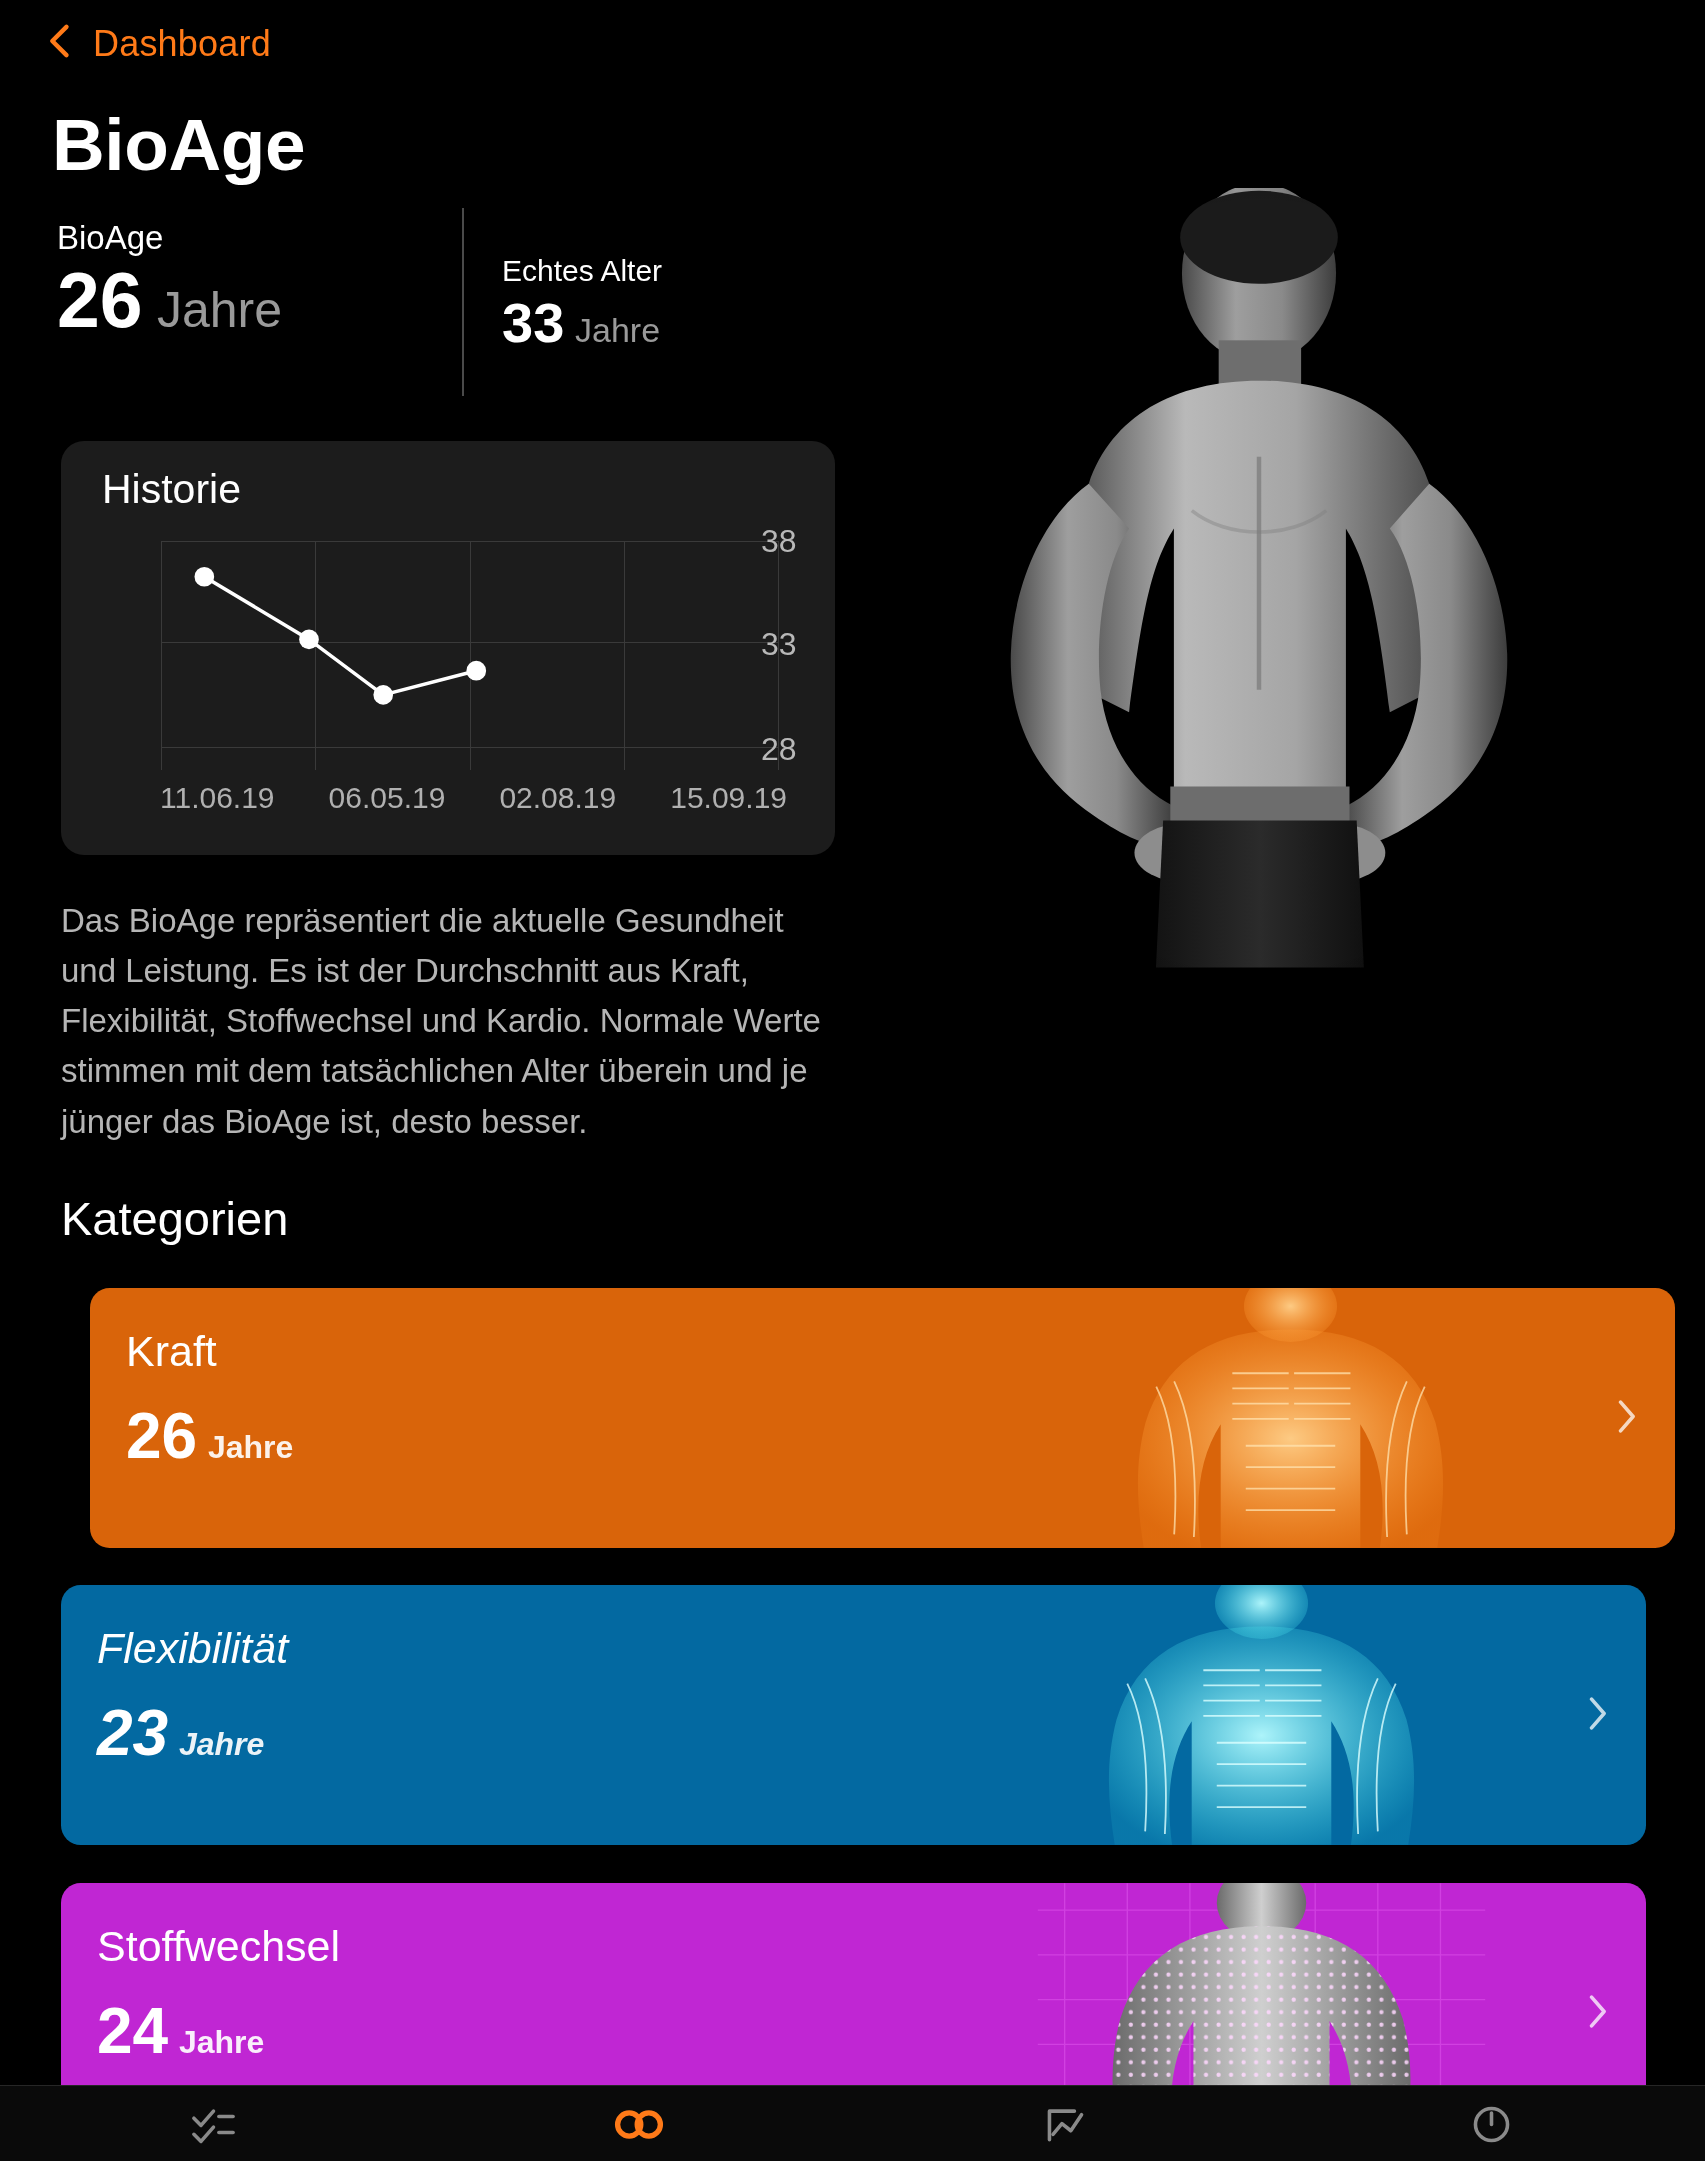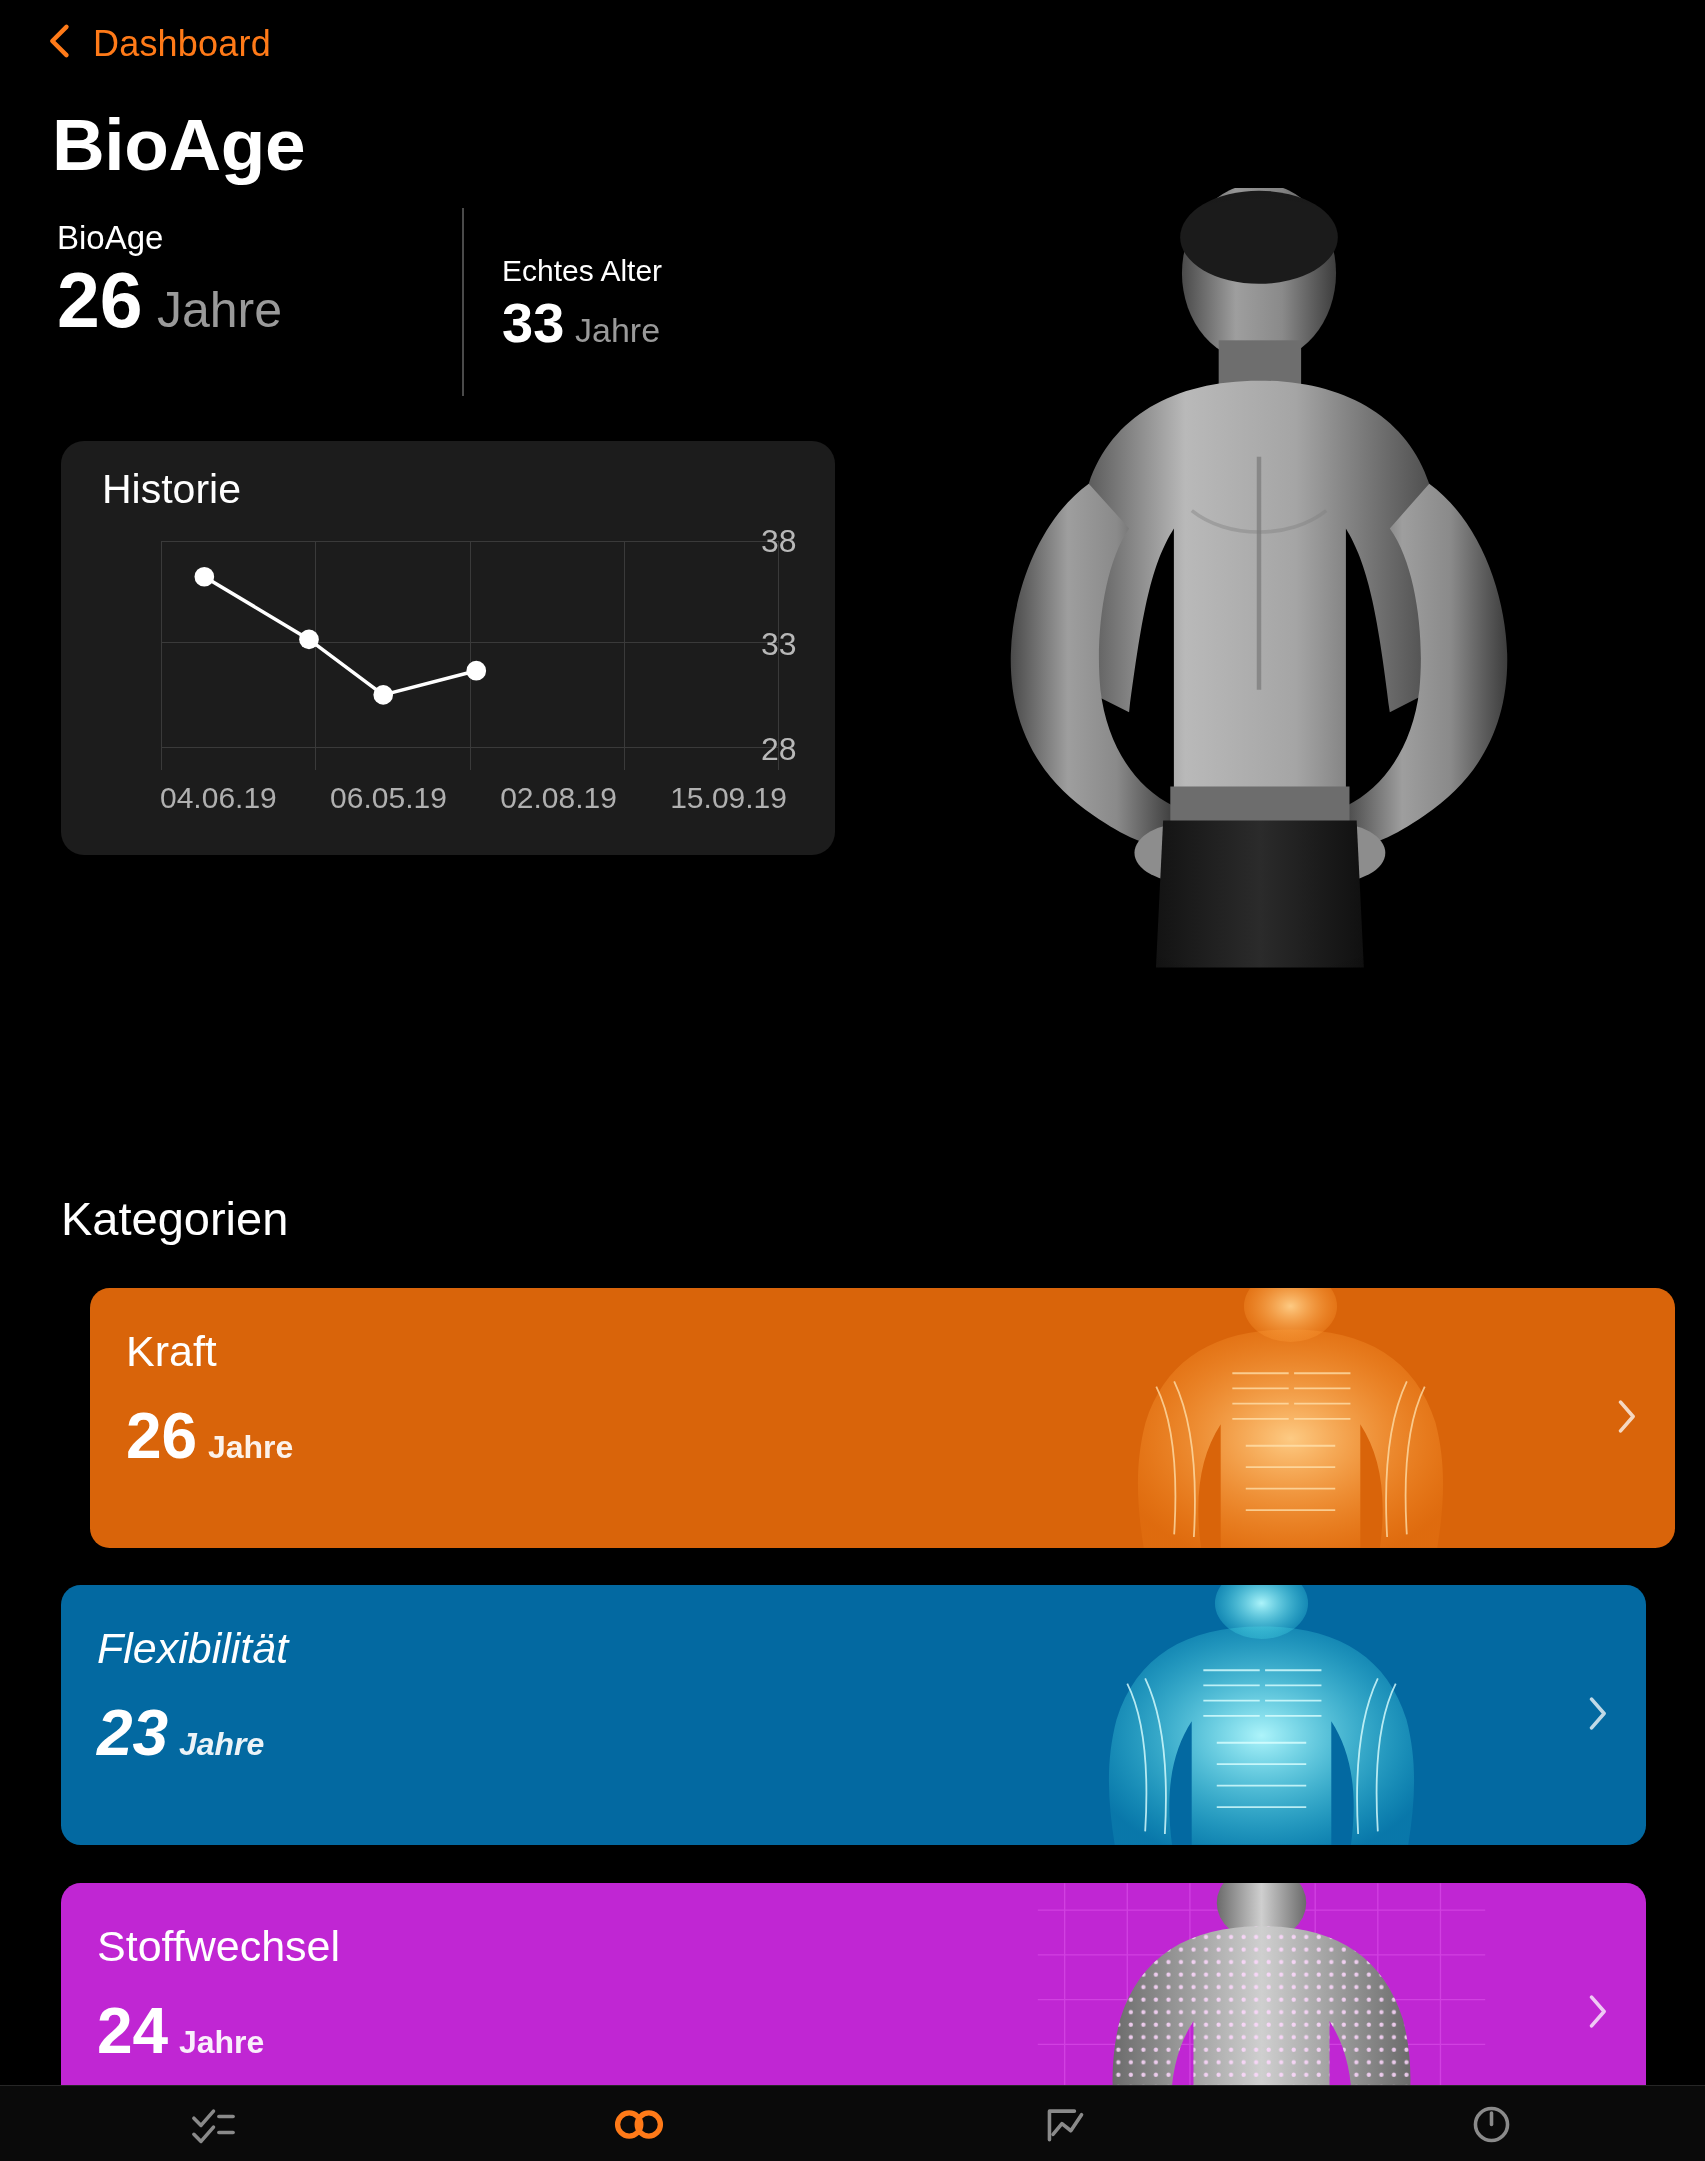--- a/index.html
+++ b/index.html
@@ -391,27 +391,28 @@
       </svg>
     </div>
 
     <div class="ylabels">
       <span class="ylabel" style="top:0px">38</span>
       <span class="ylabel" style="top:103px">33</span>
       <span class="ylabel" style="top:208px">28</span>
     </div>
 
     <div class="xlabels">
-      <span class="xlabel">04.06.19</span>
+      <span class="xlabel">11.06.19</span>
       <span class="xlabel">06.05.19</span>
       <span class="xlabel">02.08.19</span>
       <span class="xlabel">15.09.19</span>
     </div>
   </div>
 
+  <div class="description">Das BioAge repräsentiert die aktuelle Gesundheit und Leistung. Es ist der Durchschnitt aus Kraft, Flexibilität, Stoffwechsel und Kardio. Normale Werte stimmen mit dem tatsächlichen Alter überein und je jünger das BioAge ist, desto besser.</div>
 
   <div class="cat-heading">Kategorien</div>
 
   <div class="cat-card kraft">
     <div class="cat-art">
       <svg width="519" height="260" viewBox="0 0 580 290">
         <defs>
           <radialGradient id="kg" cx="0.5" cy="0.5" r="0.6">
             <stop offset="0%" stop-color="#ffd08a" stop-opacity="0.95"></stop>
             <stop offset="100%" stop-color="#ff9326" stop-opacity="0.15"></stop>

